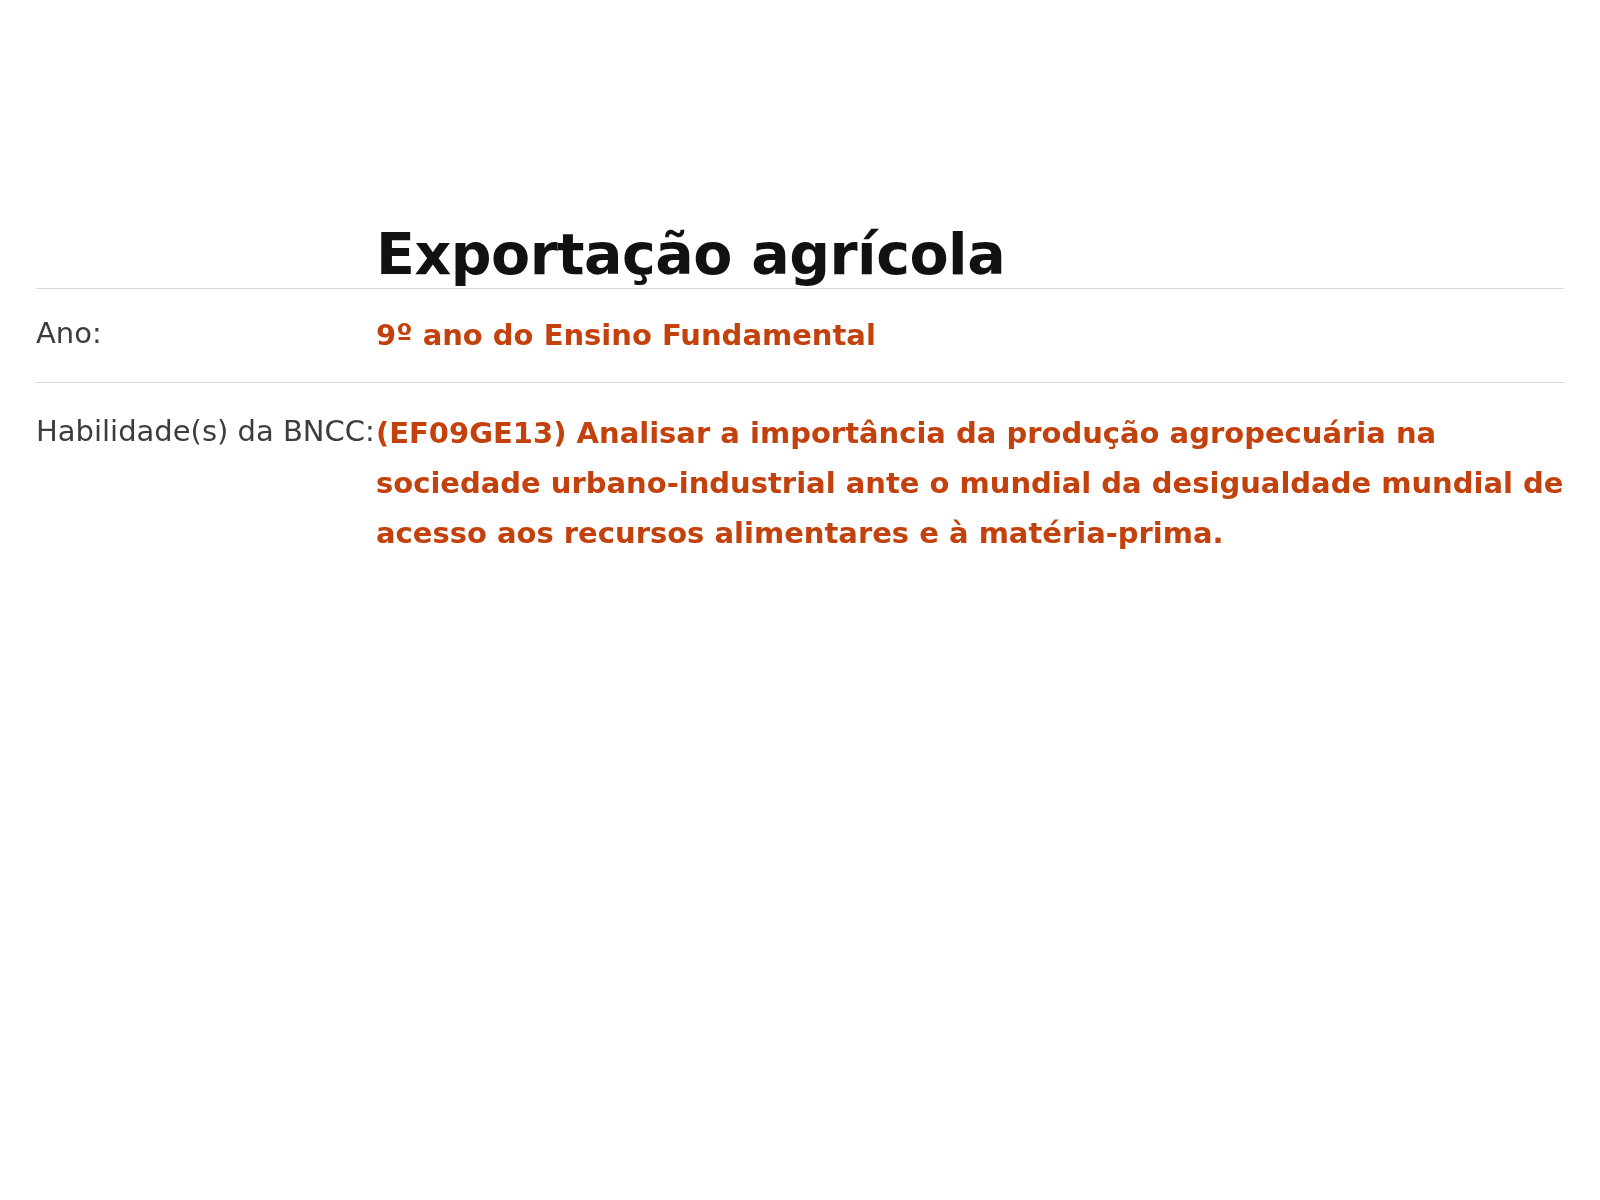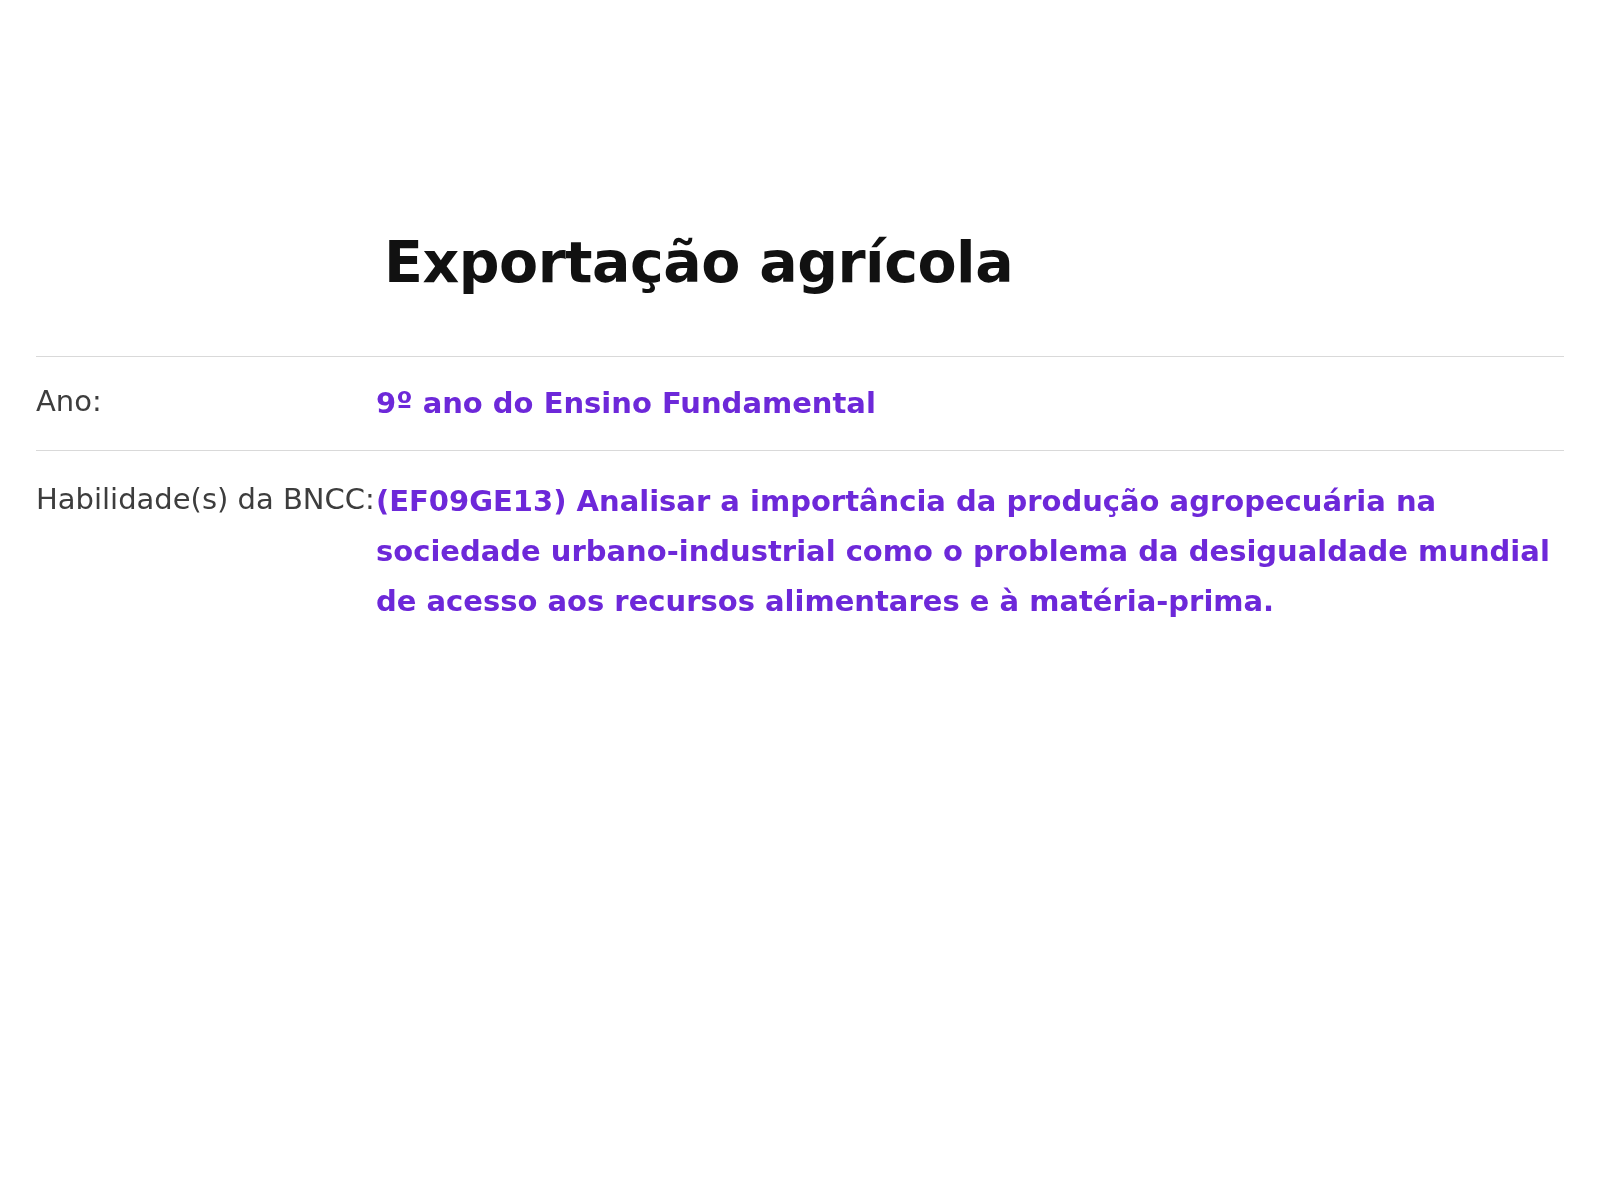--- a/index.html
+++ b/index.html
@@ -22,27 +22,26 @@
     display: flex;
     flex-direction: column;
   }
   .title {
     font-family: "DejaVu Sans", sans-serif;
     font-weight: bold;
     font-size: 57px;
     line-height: 1.15;
     color: #111111;
     letter-spacing: -0.5px;
-    margin: 8px;
+    margin: 0;
     padding-left: 340px;
     padding-top: 222px;
     padding-bottom: 0;
   }
   .info-table {
-    margin-top: 52px;
     width: 100%;
     border-collapse: collapse;
     table-layout: fixed;
   }
   .info-table tr {
     border-top: 1px solid #d9d9d9;
   }
   .info-table tr:last-child {
     border-bottom: none;
   }
@@ -56,21 +55,21 @@
     box-sizing: border-box;
     font-size: 29px;
     line-height: 1.58;
     color: #3d3d3d;
     font-weight: normal;
   }
   .value-cell {
     font-size: 29px;
     line-height: 1.72;
     font-weight: bold;
-    color: #6d28d9;
+    color: #c2410c;
     padding-right: 24px;
     box-sizing: border-box;
   }
   .row-ano .label-cell,
   .row-ano .value-cell {
     padding-top: 22px;
     padding-bottom: 22px;
   }
   .spacer {
     flex: 1 1 auto;
@@ -84,19 +83,19 @@
   <h1 class="title">Exportação agrícola</h1>
 
   <table class="info-table">
     <tbody>
       <tr class="row-ano">
         <td class="label-cell">Ano:</td>
         <td class="value-cell">9º ano do Ensino Fundamental</td>
       </tr>
       <tr>
         <td class="label-cell">Habilidade(s) da BNCC:</td>
-        <td class="value-cell">(EF09GE13) Analisar a importância da produção agropecuária na sociedade urbano-industrial como o problema da desigualdade mundial de acesso aos recursos alimentares e à matéria-prima.</td>
+        <td class="value-cell">(EF09GE13) Analisar a importância da produção agropecuária na sociedade urbano-industrial ante o mundial da desigualdade mundial de acesso aos recursos alimentares e à matéria-prima.</td>
       </tr>
     </tbody>
   </table>
 
   <div class="spacer"></div>
 </div>
 
 </body></html>

